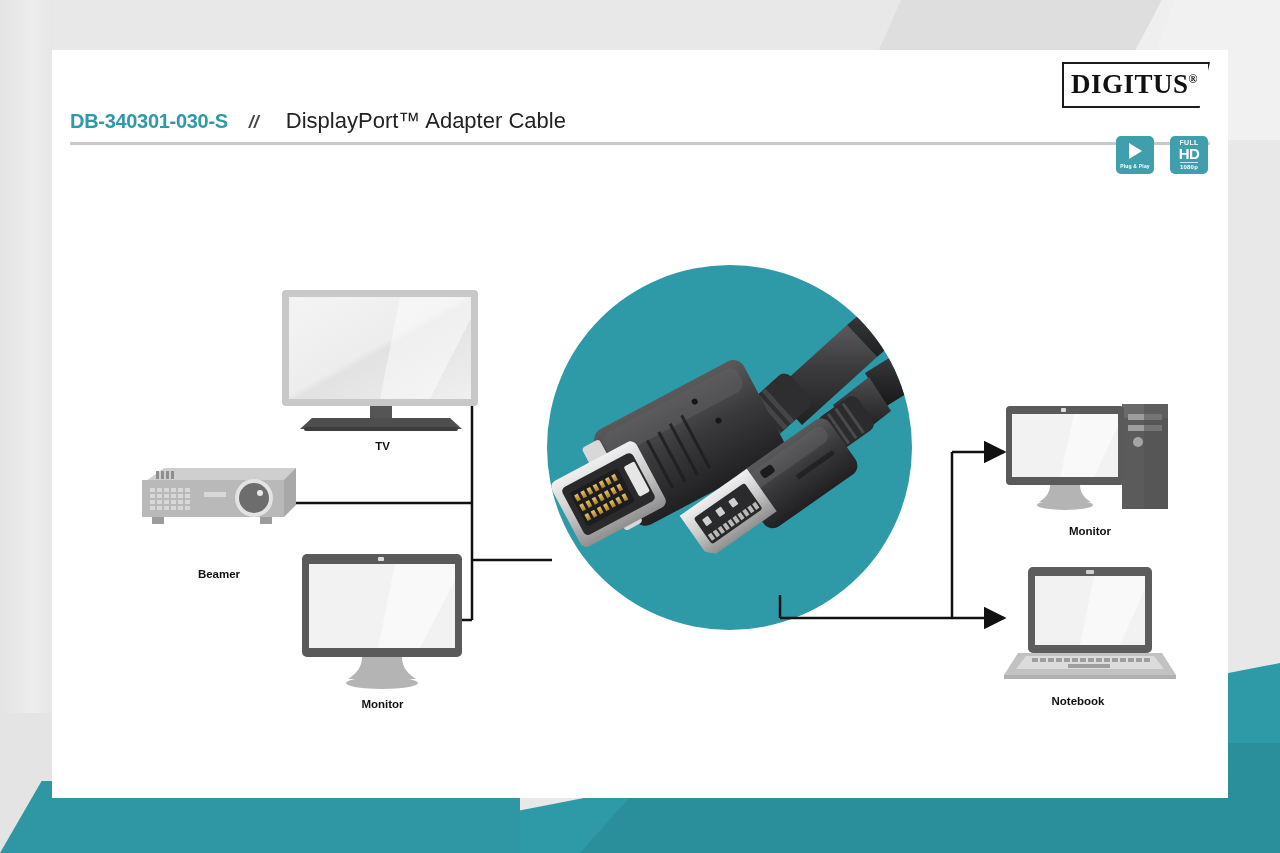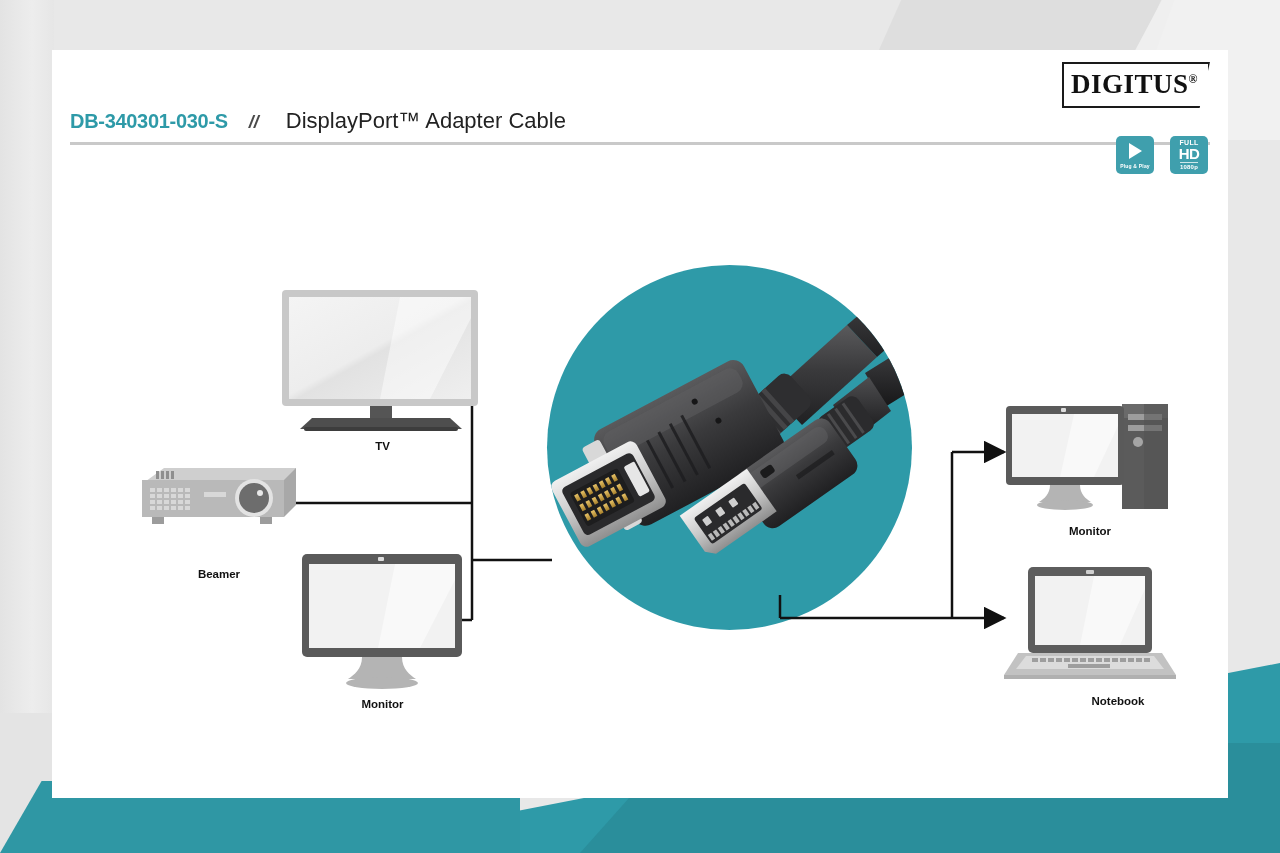--- a/index.html
+++ b/index.html
@@ -246,21 +246,21 @@
           <rect x="100" y="93" width="6" height="4"></rect>
         <rect x="108" y="93" width="6" height="4"></rect>
           <rect x="116" y="93" width="6" height="4"></rect>
         <rect x="124" y="93" width="6" height="4"></rect>
           <rect x="132" y="93" width="6" height="4"></rect>
         <rect x="140" y="93" width="6" height="4"></rect>
       </g>
       <rect x="64" y="99" width="42" height="4" fill="#9e9e9e"></rect>
       <rect x="0" y="110" width="172" height="4" fill="#b0b0b0"></rect>
     </svg>
-    <div class="dev-label" style="left:980px;top:495px;width:172px;">Notebook</div>
+    <div class="dev-label" style="left:940px;top:495px;width:172px;">Notebook</div>
 
     <svg style="position:absolute;left:495px;top:65px;" width="365" height="365" viewBox="0 0 365 365">
       <defs>
         <clipPath id="cc">
             <circle cx="182.5" cy="182.5" r="182.5"></circle>
           </clipPath>
         <linearGradient id="blk" x1="0" y1="0" x2="0" y2="1">
           <stop offset="0%" stop-color="#5a5a5c"></stop>
             <stop offset="45%" stop-color="#3a3a3c"></stop>
           <stop offset="100%" stop-color="#202022"></stop>

